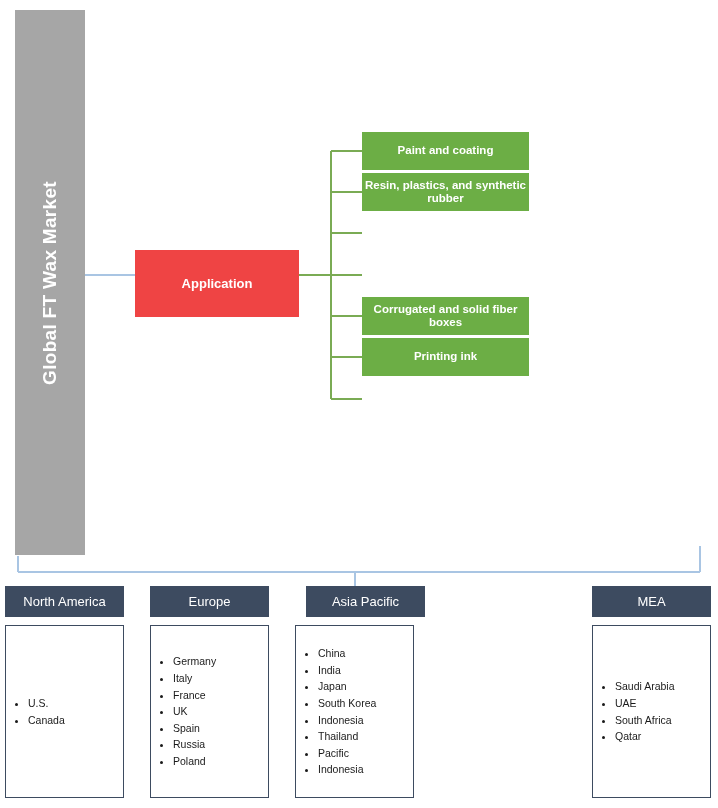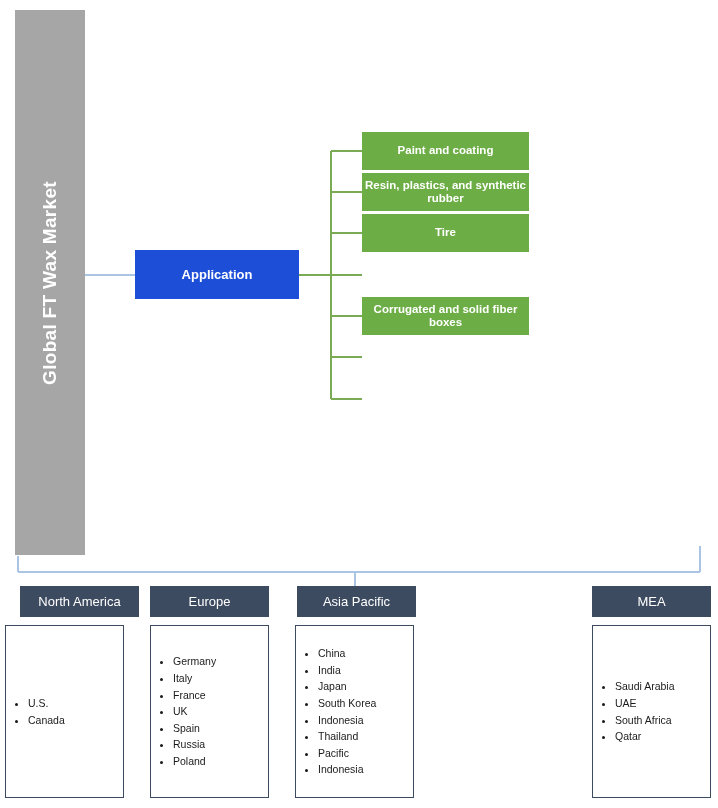--- a/index.html
+++ b/index.html
@@ -42,22 +42,22 @@
     font-weight: bold;
     letter-spacing: 0.3px;
   }
 
   
   .application-node {
     position: absolute;
     left: 135px;
     top: 250px;
     width: 164px;
-    height: 49px;
-    background: #1d4ed8;
+    height: 67px;
+    background: #ef4444;
     display: flex;
     align-items: center;
     justify-content: center;
   }
   .application-node-label {
     color: #ffffff;
     font-size: 13px;
     font-weight: bold;
   }
 
@@ -163,34 +163,34 @@
   <div class="application-node">
     <span class="application-node-label">Application</span>
   </div>
 
   <div class="segment-box" style="top:132px">
     <span class="segment-box-label">Paint and coating</span>
   </div>
   <div class="segment-box" style="top:173px">
     <span class="segment-box-label">Resin, plastics, and synthetic rubber</span>
   </div>
-  <div class="segment-box" style="top:214px">
-    <span class="segment-box-label">Tire</span>
-  </div>
   <div class="segment-box" style="top:297px">
     <span class="segment-box-label">Corrugated and solid fiber boxes</span>
   </div>
-
-  <div class="region-header" style="left:20px">
+  <div class="segment-box" style="top:338px">
+    <span class="segment-box-label">Printing ink</span>
+  </div>
+
+  <div class="region-header" style="left:5px">
     <span class="region-header-label">North America</span>
   </div>
   <div class="region-header" style="left:150px">
     <span class="region-header-label">Europe</span>
   </div>
-  <div class="region-header" style="left:297px">
+  <div class="region-header" style="left:306px">
     <span class="region-header-label">Asia Pacific</span>
   </div>
   <div class="region-header" style="left:592px">
     <span class="region-header-label">MEA</span>
   </div>
 
   <div class="region-body" style="left:5px">
     <ul class="region-list">
         <li>U.S.</li>
         <li>Canada</li>

